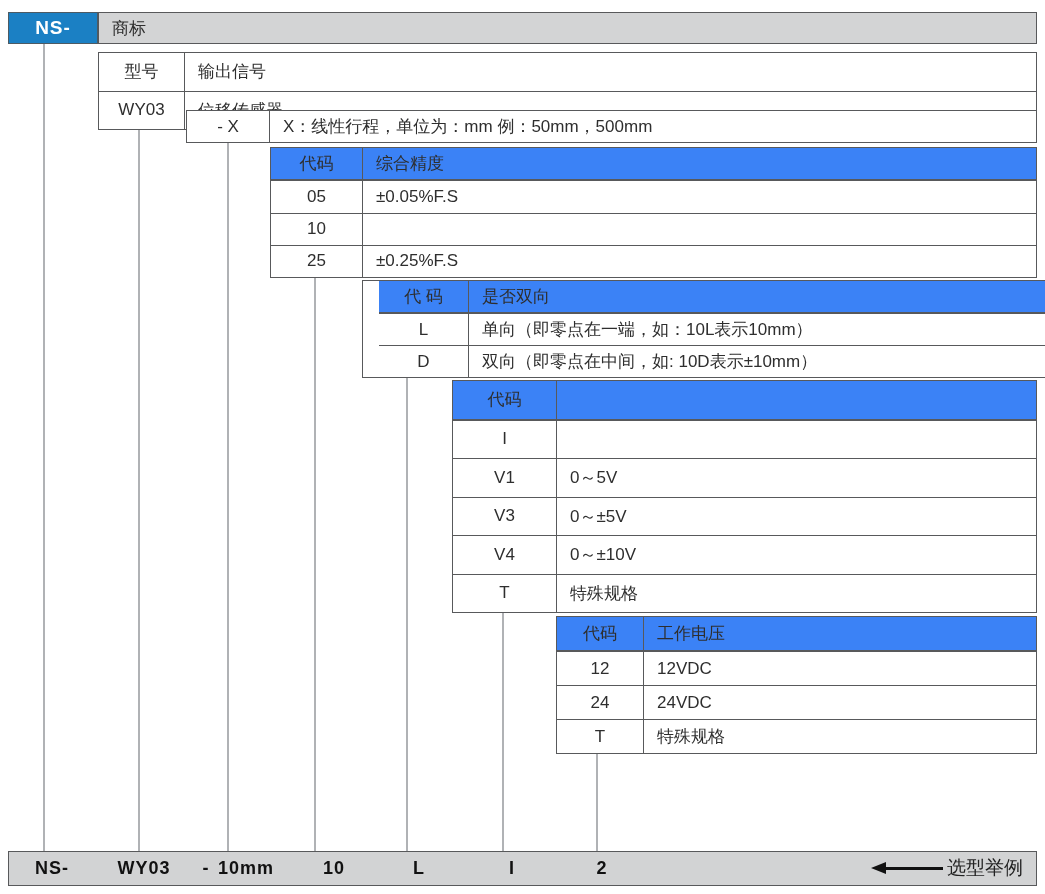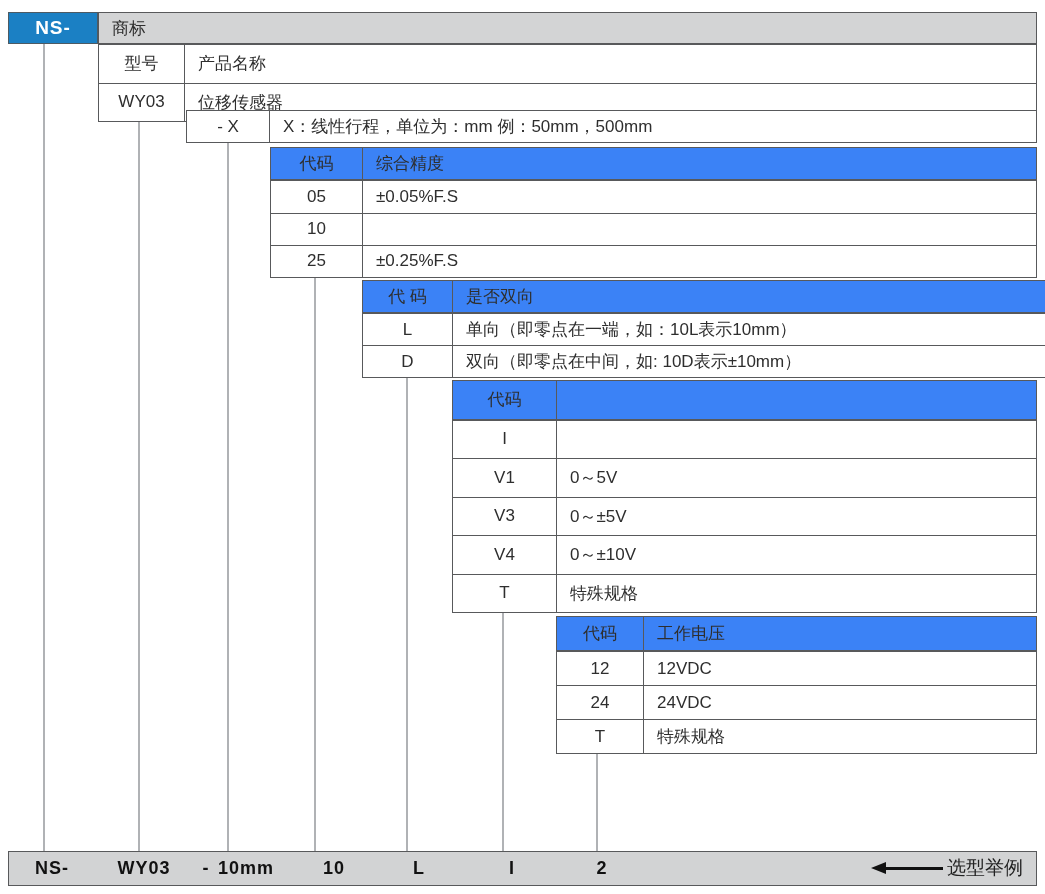--- a/index.html
+++ b/index.html
@@ -133,24 +133,24 @@
   <div class="connector" style="left:138px; top:111px; height:740px;"></div>
   <div class="connector" style="left:227px; top:142px; height:709px;"></div>
   <div class="connector" style="left:314px; top:278px; height:573px;"></div>
   <div class="connector" style="left:406px; top:378px; height:473px;"></div>
   <div class="connector" style="left:502px; top:613px; height:238px;"></div>
   <div class="connector" style="left:596px; top:754px; height:97px;"></div>
 
   <div class="bluebox" style="left:8px; top:12px; width:90px; height:32px;">NS-</div>
   <div class="cellbox graybg pad" style="left:98px; top:12px; width:939px; height:32px;">商标</div>
 
-  <div class="groupbox" style="left:98px; top:44px; width:939px; height:78px; --codew:86px;">
+  <div class="groupbox" style="left:98px; top:52px; width:939px; height:78px; --codew:86px;">
     <div class="grow">
       <div class="gcell code">型号</div>
-      <div class="gcell desc">产品名称</div>
+      <div class="gcell desc">输出信号</div>
     </div>
     <div class="grow">
       <div class="gcell code">WY03</div>
       <div class="gcell desc">位移传感器</div>
     </div>
   </div>
 
   <div class="groupbox" style="left:186px; top:110px; width:851px; height:33px; --codew:83px;">
     <div class="grow">
       <div class="gcell code">- X</div>
@@ -168,21 +168,21 @@
         <div class="tcell desc">±0.05%F.S</div>
       </div>
       <div class="trow">
         <div class="tcell code">10</div>
       </div>
       <div class="trow">
         <div class="tcell code">25</div>
         <div class="tcell desc">±0.25%F.S</div>
       </div>
     </div>
-  <div class="table" style="left:362px; top:280px; width:684px; height:98px; --codew:90px;">
+  <div class="table" style="left:362px; top:280px; width:684px; height:98px;padding-left:16px; --codew:90px;">
       <div class="trow header">
         <div class="tcell code">代 码</div>
         <div class="tcell desc">是否双向</div>
       </div>
       <div class="trow">
         <div class="tcell code">L</div>
         <div class="tcell desc">单向（即零点在一端，如：10L表示10mm）</div>
       </div>
       <div class="trow">
         <div class="tcell code">D</div>

